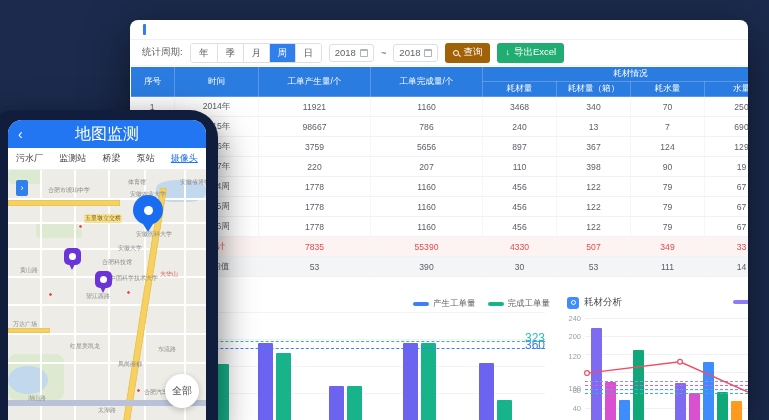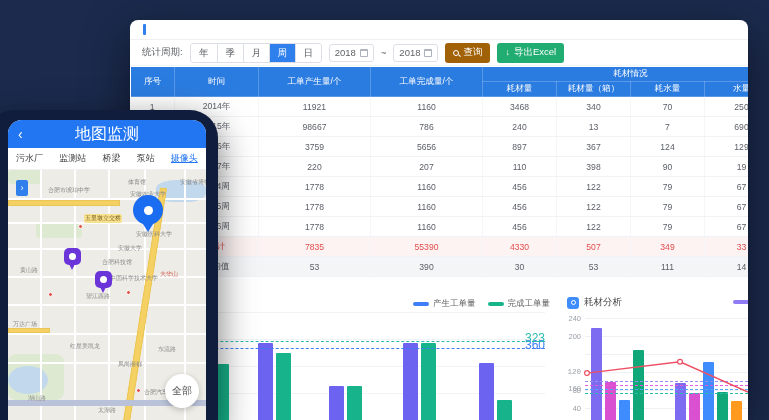--- a/index.html
+++ b/index.html
@@ -312,21 +312,21 @@
         <span class="rc-title-icon">
             <i></i>
           </span>
         <span>耗材分析</span>
       </div>
       <i class="rc-legend-sliver"></i>
       <div id="rc-yaxis">
           <span class="rc-ytick" style="top: 38px;">240</span>
           <span class="rc-ytick" style="top: 56px;">200</span>
           <span class="rc-ytick" style="top: 82px; margin-top: 26px;">160</span>
-          <span class="rc-ytick" style="top: 92px; font-family: Liberation Mono, monospace;">120</span>
+          <span class="rc-ytick" style="top: 76px;">120</span>
           <span class="rc-ytick" style="top: 110px;">80</span>
           <span class="rc-ytick" style="top: 128px;">40</span>
         </div>
       <div class="plot-right" id="plot-right">
           <div class="vbar" style="left: 6px; width: 11px; height: 99.9px; background: rgb(125, 107, 242);"></div>
           <div class="vbar" style="left: 20px; width: 11px; height: 45.9px; background: rgb(217, 80, 208);"></div>
           <div class="vbar" style="left: 34px; width: 11px; height: 27.9px; background: rgb(63, 140, 255);"></div>
           <div class="vbar" style="left: 48px; width: 11px; height: 77.9px; background: rgb(16, 168, 120);"></div>
           <div class="vbar" style="left: 90px; width: 11px; height: 45px; background: rgb(125, 107, 242);"></div>
           <div class="vbar" style="left: 104px; width: 11px; height: 35.1px; background: rgb(217, 80, 208);"></div>

